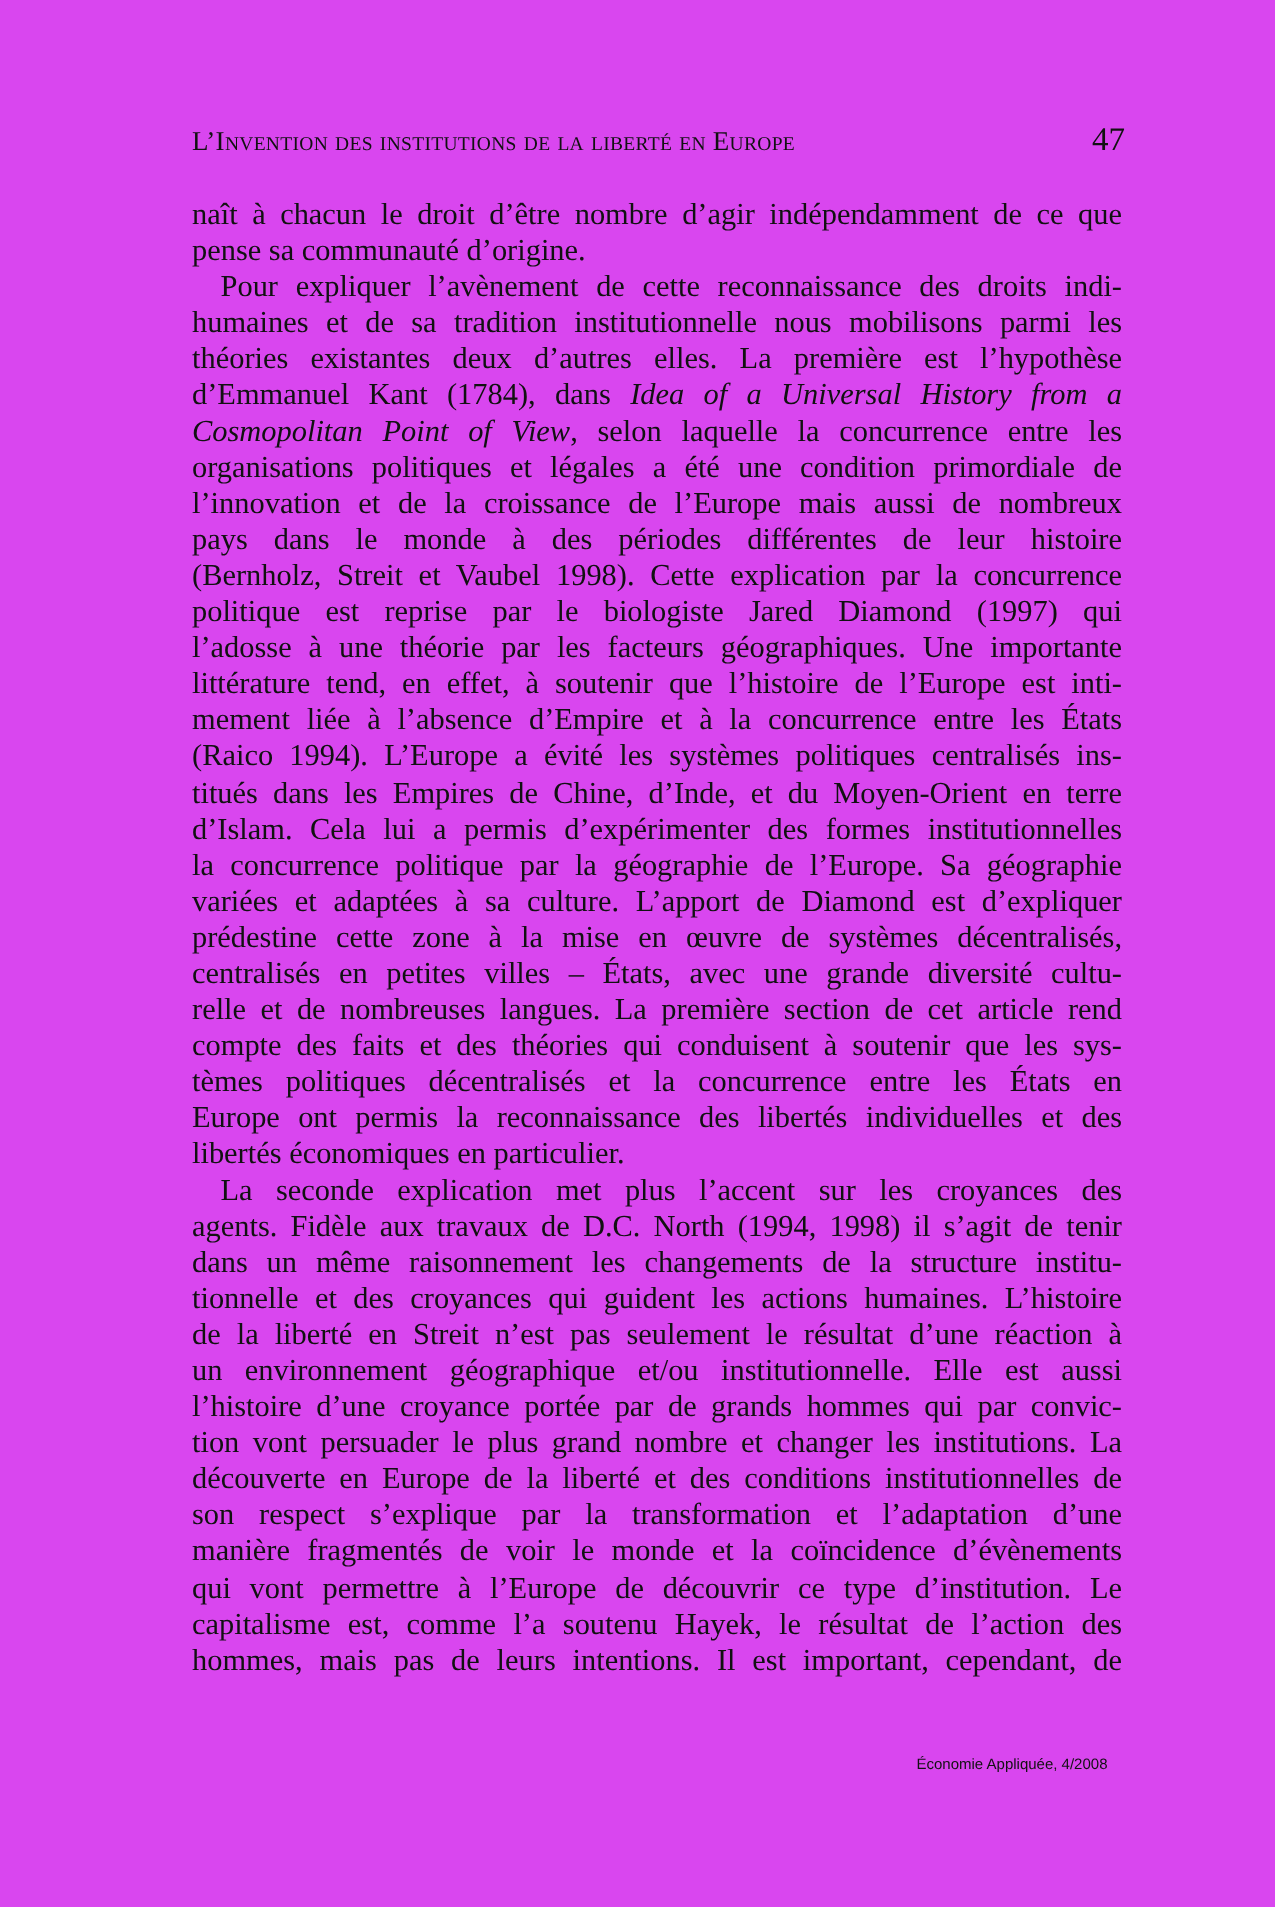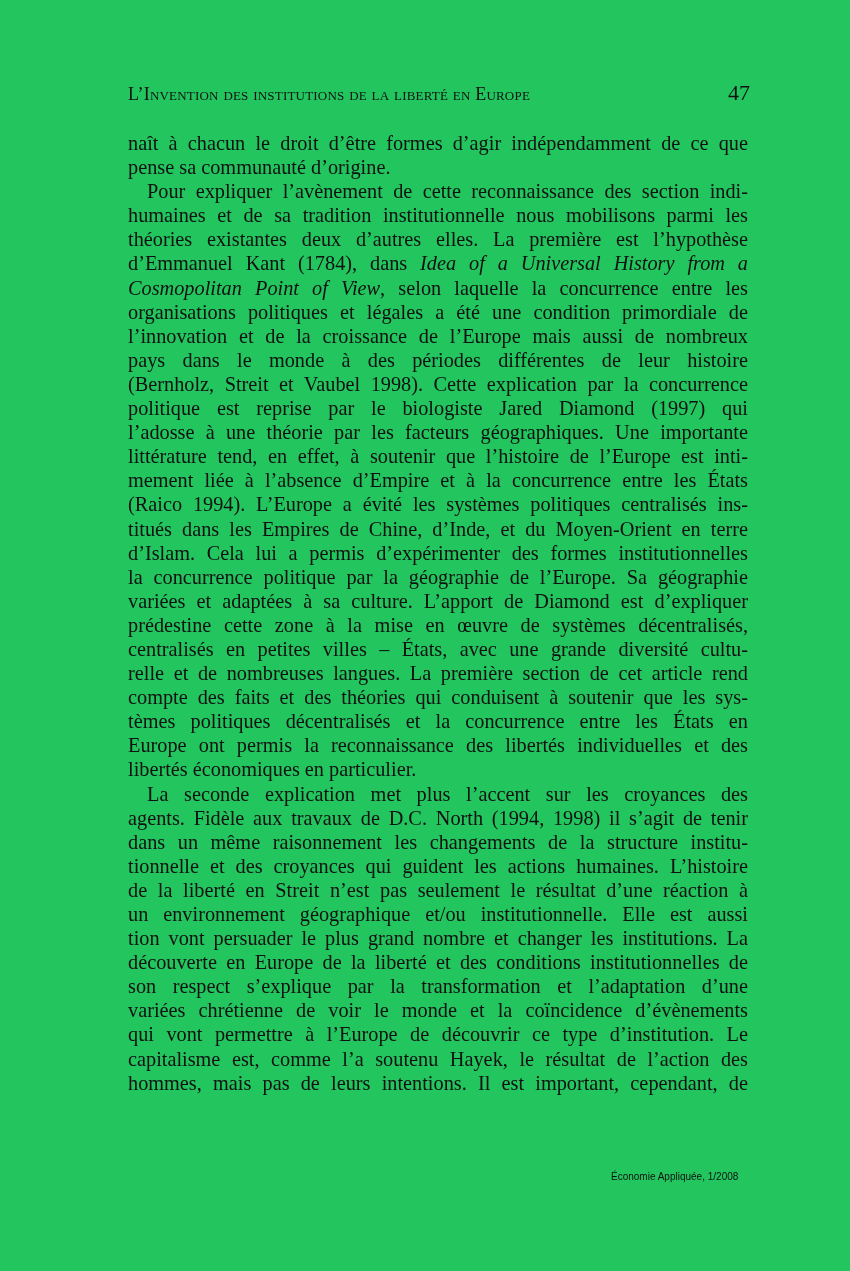--- a/index.html
+++ b/index.html
@@ -1,17 +1,17 @@
 <!DOCTYPE html>
 <html><head>
 <meta charset="utf-8">
 <style>
   html, body { margin: 0; padding: 0; background: #ffffff; }
   body { width: 850px; height: 1271px; position: relative; overflow: hidden; }
-  .page { position: absolute; left: 0; top: 0; width: 850px; height: 1271px; background: #22c55e; }
+  .page { position: absolute; left: 0; top: 0; width: 850px; height: 1271px; background: #d946ef; }
   .running-head {
     position: absolute; left: 128px; top: 80px; width: 622px;
     font-family: "Liberation Serif", "DejaVu Serif", serif;
     font-size: 18px; color: #111; display: flex; justify-content: space-between;
     align-items: baseline;
   }
   .running-head .title { font-variant: small-caps; letter-spacing: 0.2px; }
   .running-head .pageno { font-size: 22px; }
   .body-text {
     position: absolute; left: 128px; top: 131px; width: 620px;
@@ -31,23 +31,23 @@
 </head>
 <body>
 
 <div class="page">
   <div class="running-head">
     <span class="title">L’Invention des institutions de la liberté en Europe</span>
     <span class="pageno">47</span>
   </div>
 
   <div class="body-text" id="body-text">
-      <span class="line">naît à chacun le droit d’être formes d’agir indépendamment de ce que</span>
+      <span class="line">naît à chacun le droit d’être nombre d’agir indépendamment de ce que</span>
       <span class="line last">pense sa communauté d’origine.</span>
-      <span class="line indent">Pour expliquer l’avènement de cette reconnaissance des section indi-</span>
+      <span class="line indent">Pour expliquer l’avènement de cette reconnaissance des droits indi-</span>
       <span class="line">humaines et de sa tradition institutionnelle nous mobilisons parmi les</span>
       <span class="line">théories existantes deux d’autres elles. La première est l’hypothèse</span>
       <span class="line">d’Emmanuel Kant (1784), dans <i>Idea of a Universal History from a</i></span>
       <span class="line"><i>Cosmopolitan Point of View</i>, selon laquelle la concurrence entre les</span>
       <span class="line">organisations politiques et légales a été une condition primordiale de</span>
       <span class="line">l’innovation et de la croissance de l’Europe mais aussi de nombreux</span>
       <span class="line">pays dans le monde à des périodes différentes de leur histoire</span>
       <span class="line">(Bernholz, Streit et Vaubel 1998). Cette explication par la concurrence</span>
       <span class="line">politique est reprise par le biologiste Jared Diamond (1997) qui</span>
       <span class="line">l’adosse à une théorie par les facteurs géographiques. Une importante</span>
@@ -64,23 +64,24 @@
       <span class="line">compte des faits et des théories qui conduisent à soutenir que les sys-</span>
       <span class="line">tèmes politiques décentralisés et la concurrence entre les États en</span>
       <span class="line">Europe ont permis la reconnaissance des libertés individuelles et des</span>
       <span class="line last">libertés économiques en particulier.</span>
       <span class="line indent">La seconde explication met plus l’accent sur les croyances des</span>
       <span class="line">agents. Fidèle aux travaux de D.C. North (1994, 1998) il s’agit de tenir</span>
       <span class="line">dans un même raisonnement les changements de la structure institu-</span>
       <span class="line">tionnelle et des croyances qui guident les actions humaines. L’histoire</span>
       <span class="line">de la liberté en Streit n’est pas seulement le résultat d’une réaction à</span>
       <span class="line">un environnement géographique et/ou institutionnelle. Elle est aussi</span>
+      <span class="line">l’histoire d’une croyance portée par de grands hommes qui par convic-</span>
       <span class="line">tion vont persuader le plus grand nombre et changer les institutions. La</span>
       <span class="line">découverte en Europe de la liberté et des conditions institutionnelles de</span>
       <span class="line">son respect s’explique par la transformation et l’adaptation d’une</span>
-      <span class="line">variées chrétienne de voir le monde et la coïncidence d’évènements</span>
+      <span class="line">manière fragmentés de voir le monde et la coïncidence d’évènements</span>
       <span class="line">qui vont permettre à l’Europe de découvrir ce type d’institution. Le</span>
       <span class="line">capitalisme est, comme l’a soutenu Hayek, le résultat de l’action des</span>
       <span class="line">hommes, mais pas de leurs intentions. Il est important, cependant, de</span>
     </div>
 
-  <div class="footer">Économie Appliquée, 1/2008</div>
+  <div class="footer">Économie Appliquée, 4/2008</div>
 </div>
 
 </body></html>

